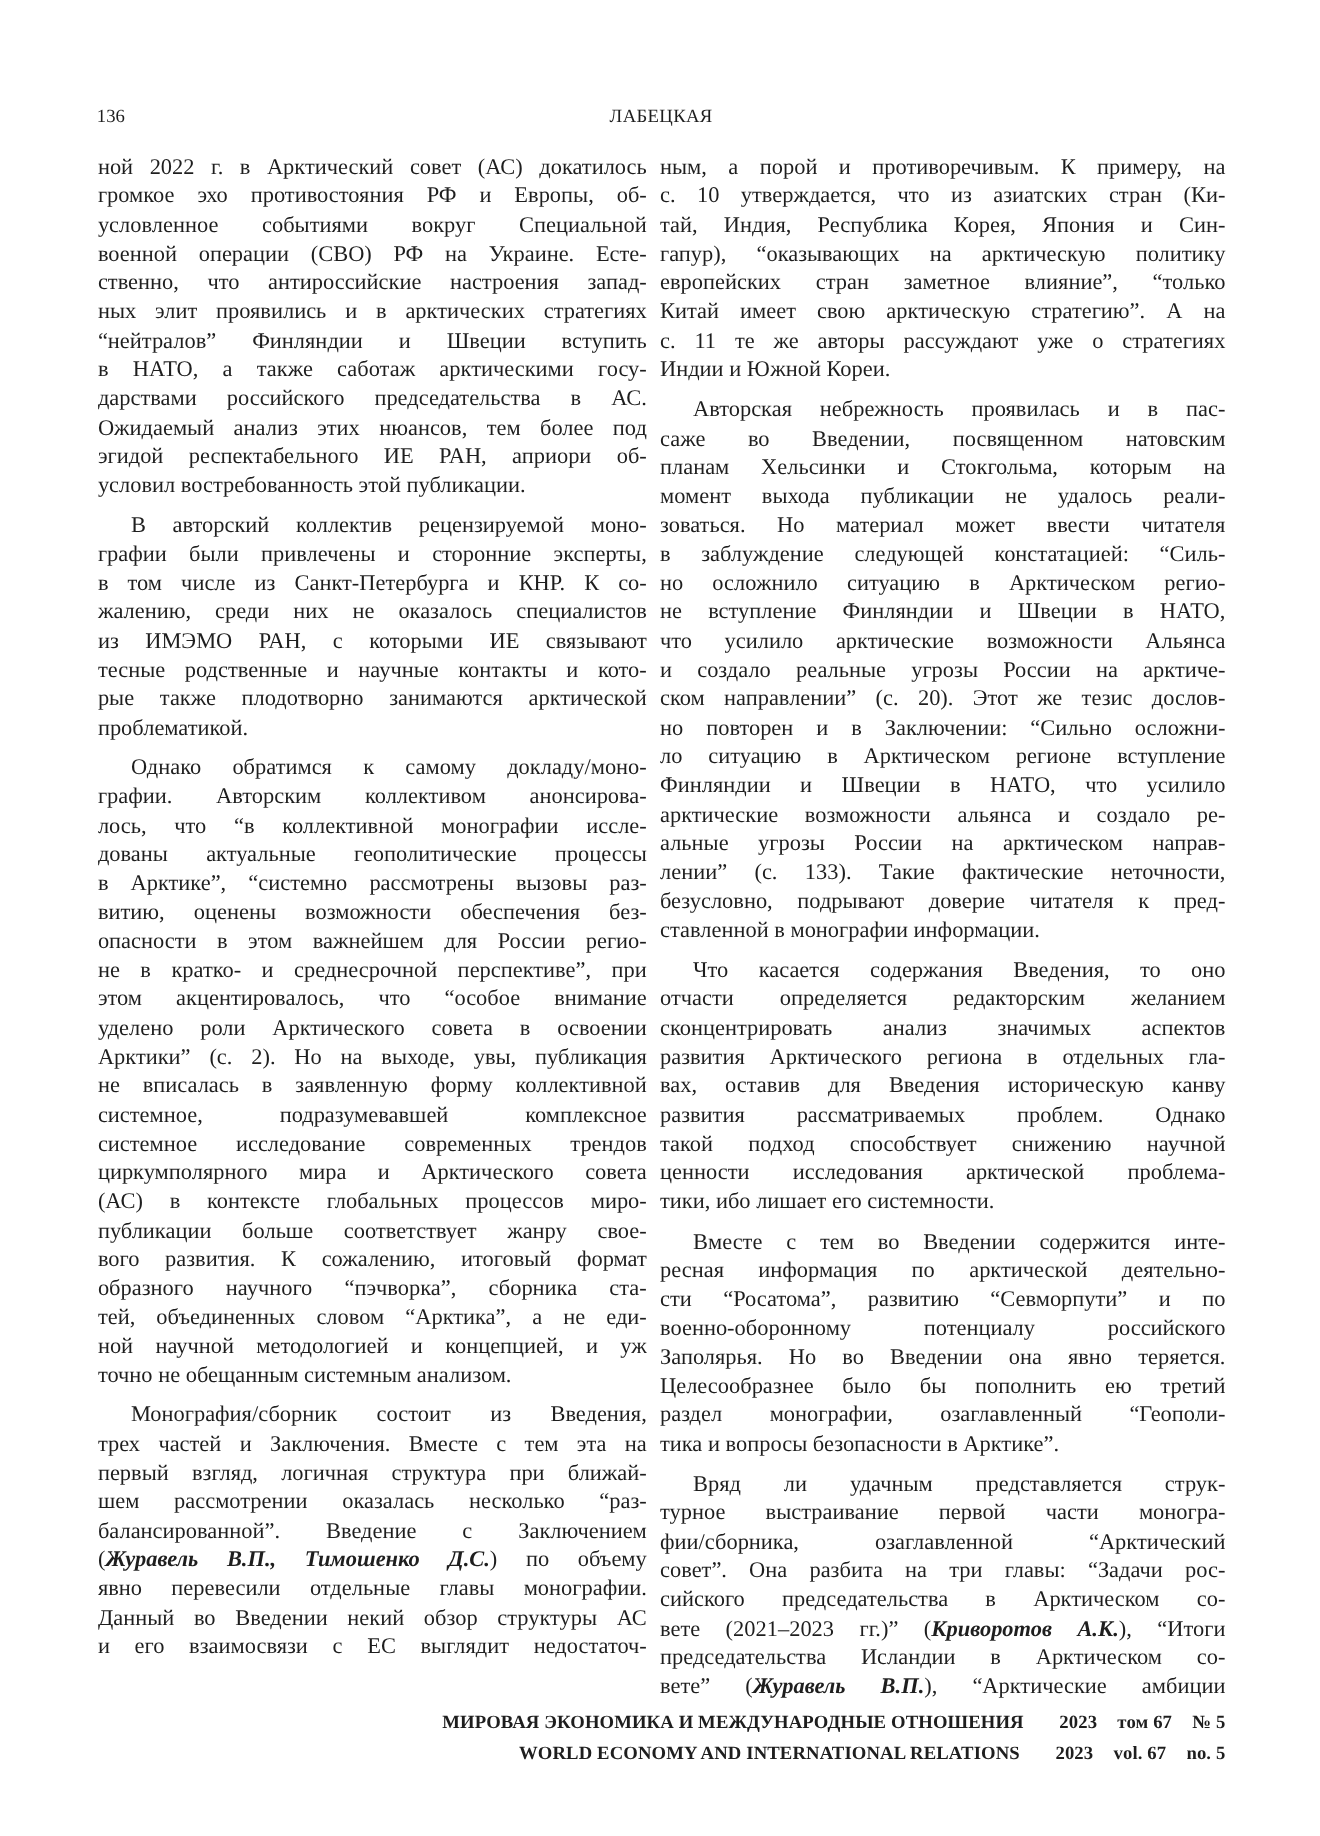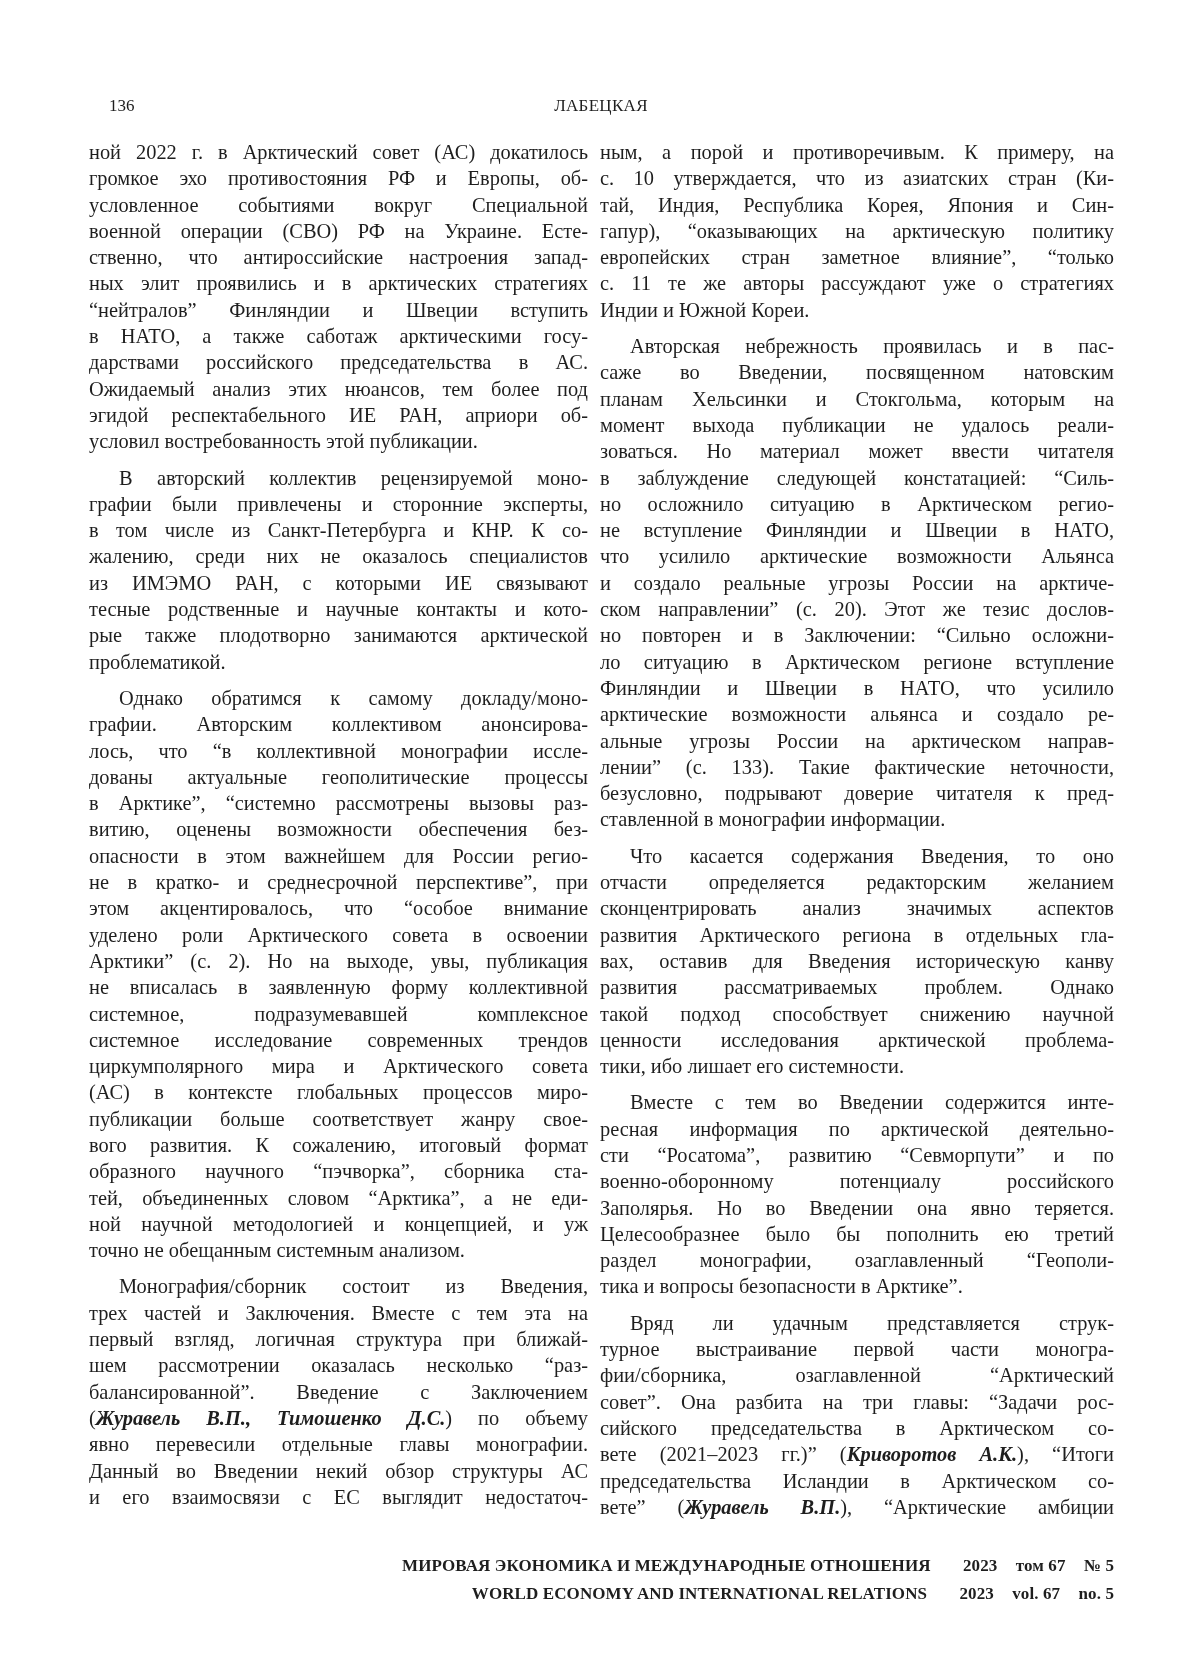--- a/index.html
+++ b/index.html
@@ -5,21 +5,21 @@
   html, body { margin: 0; padding: 0; background: #ffffff; }
   body {
     width: 1200px; height: 1669px; position: relative; overflow: hidden;
     font-family: "Liberation Serif", "DejaVu Serif", serif;
     color: #1e1e1e;
   }
   .running-head {
     position: absolute; top: 96px; left: 88px; width: 1026px; height: 24px;
     font-size: 17px; letter-spacing: 0px;
   }
-  .running-head .page-num { position: absolute; left: 0; top: 0; margin-left: 21px; }
+  .running-head .page-num { position: absolute; left: 0; top: 0; }
   .running-head .author { position: absolute; left: 0; right: 0; top: 0; text-align: center; letter-spacing: 0.3px; }
 
   .column { position: absolute; top: 139px; font-size: 20.4px; line-height: 26.3px; }
   .col-left { left: 89px; width: 499px; }
   .col-right { left: 600px; width: 514px; }
 
   .line {
     display: block; height: 26.3px; white-space: nowrap;
     text-align: justify; text-align-last: justify;
     overflow: visible;
@@ -109,20 +109,21 @@
       <span class="line">и его взаимосвязи с ЕС выглядит недостаточ-</span>
     </div>
   </div>
 <div class="column col-right">
     <div>
       <span class="line">ным, а порой и противоречивым. К примеру, на</span>
       <span class="line">с. 10 утверждается, что из азиатских стран (Ки-</span>
       <span class="line">тай, Индия, Республика Корея, Япония и Син-</span>
       <span class="line">гапур), “оказывающих на арктическую политику</span>
       <span class="line">европейских стран заметное влияние”, “только</span>
+      <span class="line">Китай имеет свою арктическую стратегию”. А на</span>
       <span class="line">с. 11 те же авторы рассуждают уже о стратегиях</span>
       <span class="line last">Индии и Южной Кореи.</span>
     </div>
     <div class="para-gap"></div>
     <div>
       <span class="line indent">Авторская небрежность проявилась и в пас-</span>
       <span class="line">саже во Введении, посвященном натовским</span>
       <span class="line">планам Хельсинки и Стокгольма, которым на</span>
       <span class="line">момент выхода публикации не удалось реали-</span>
       <span class="line">зоваться. Но материал может ввести читателя</span>

